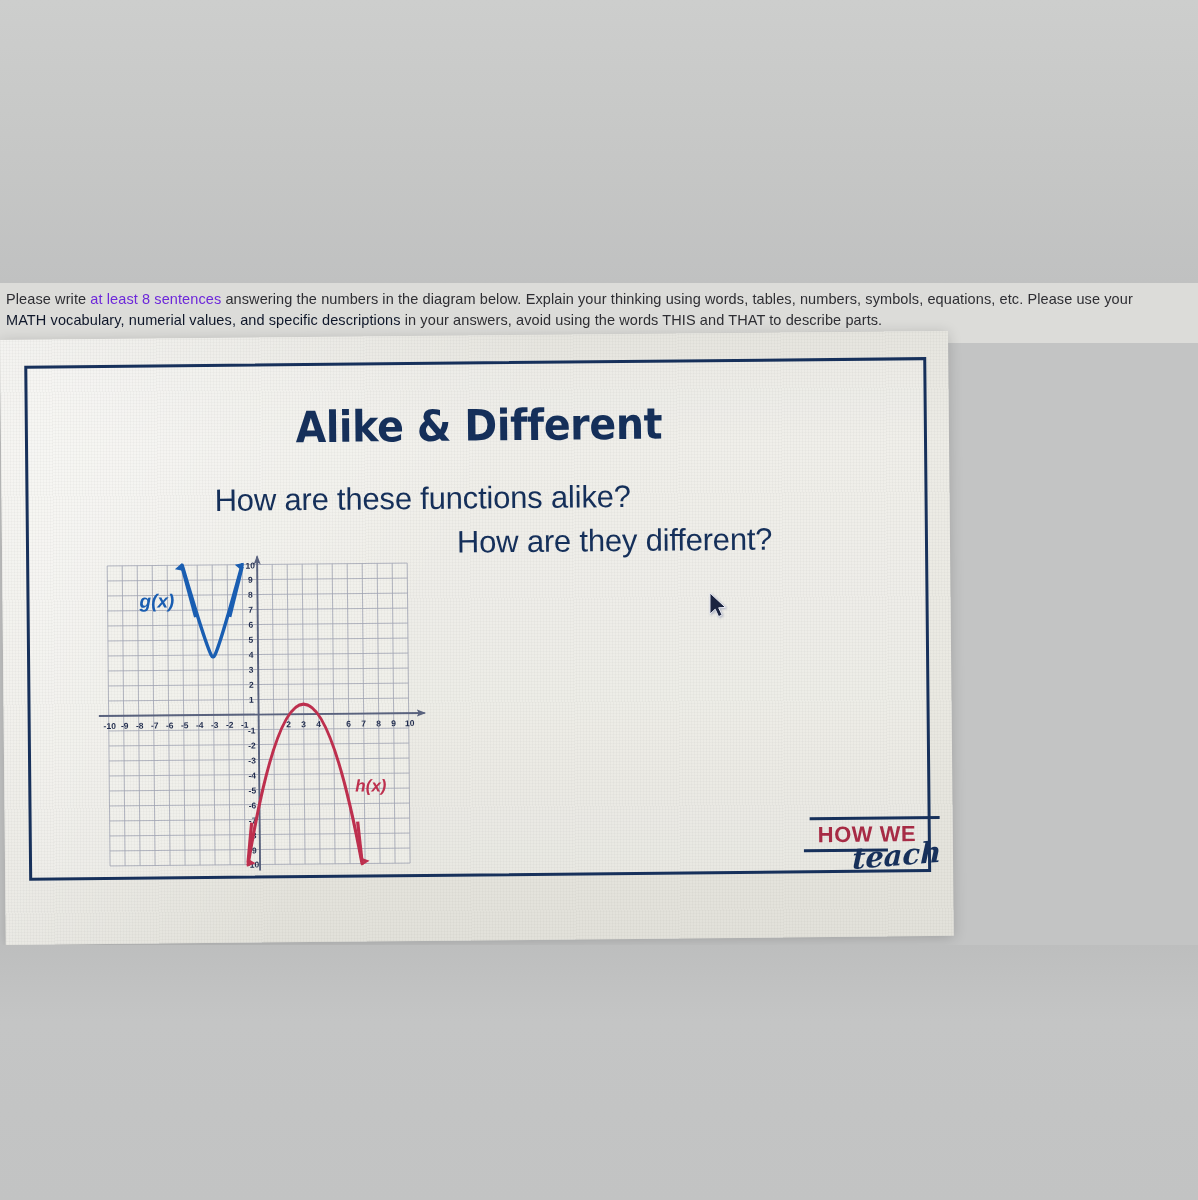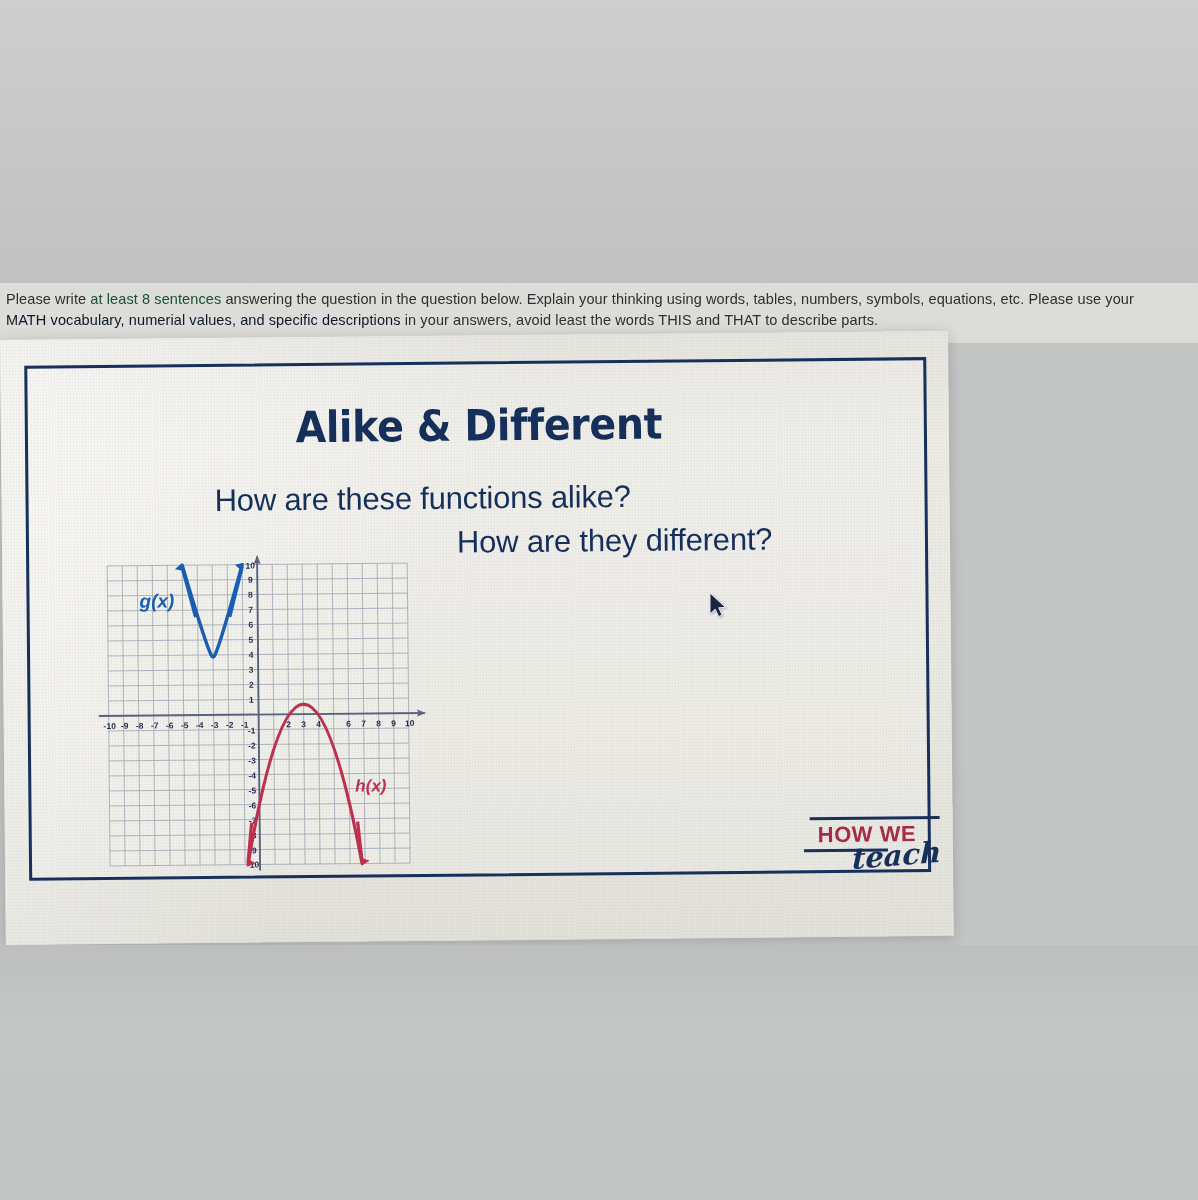--- a/index.html
+++ b/index.html
@@ -42,21 +42,21 @@
   .instructions {
     position: absolute;
     left: 6px; top: 289px;
     width: 1190px;
     font-size: 14.5px;
     line-height: 21px;
     color: #2e2e33;
     letter-spacing: .1px;
     white-space: nowrap;
   }
-  .instructions .red  { color: #14532d; }
+  .instructions .red  { color: #6d28d9; }
   .instructions .blue { color: #0f172a; }
 
   
   .sheet {
     position: absolute;
     left: 0px; top: 340px;
     width: 948px; height: 605px;
     background:
       linear-gradient(115deg, rgba(255,255,255,.55) 0%, rgba(255,255,255,0) 45%),
       linear-gradient(180deg,#e6e5df 0%, #edece6 18%, #eae9e2 60%, #e2e1da 100%);
@@ -160,22 +160,22 @@
 </head>
 <body>
 
 <div id="page">
 
   <div class="band-top"></div>
 
   <div class="paper"></div>
 
   <div class="instructions">
-    <span>Please write </span><span class="red">at least 8 sentences</span><span> answering the question in the question below. Explain your thinking using words, tables, numbers, symbols, equations, etc. Please use your </span><br>
-    <span class="blue">MATH vocabulary, numerial values, and specific descriptions</span><span> in your answers, avoid least the words THIS and THAT to describe parts.</span>
+    <span>Please write </span><span class="red">at least 8 sentences</span><span> answering the numbers in the diagram below. Explain your thinking using words, tables, numbers, symbols, equations, etc. Please use your </span><br>
+    <span class="blue">MATH vocabulary, numerial values, and specific descriptions</span><span> in your answers, avoid using the words THIS and THAT to describe parts.</span>
   </div>
 
   <div class="sheet">
 
     <div class="slide-frame">
 
       <div class="title">Alike &amp; Different</div>
       <div class="sub1">How are these functions alike?</div>
       <div class="sub2">How are they different?</div>
 

